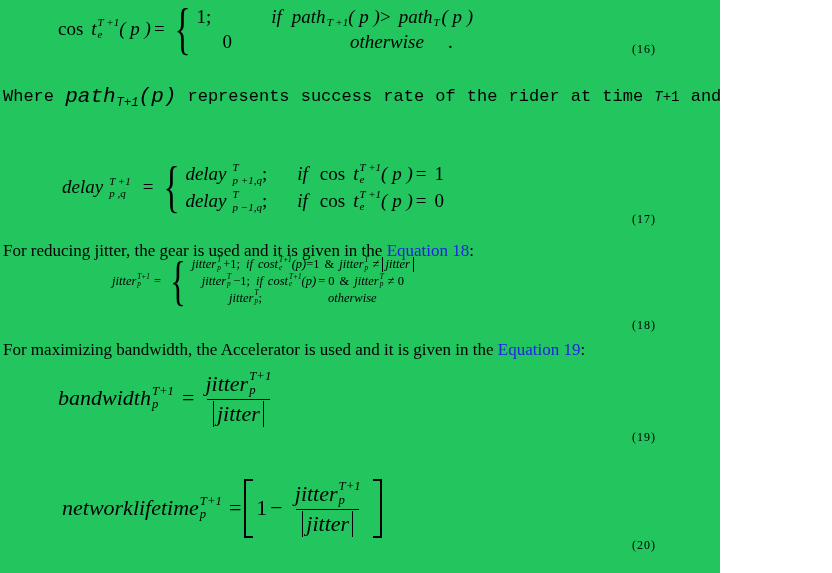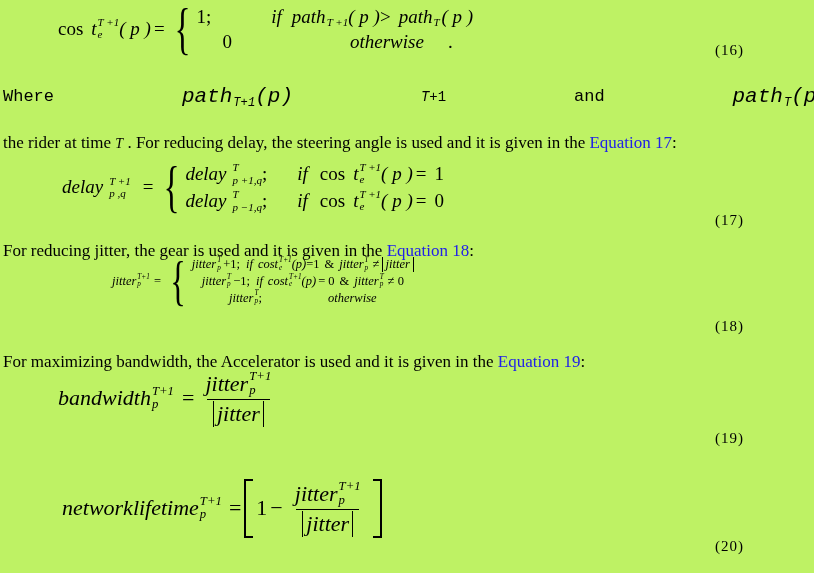--- a/index.html
+++ b/index.html
@@ -1,17 +1,17 @@
 <!DOCTYPE html>
 <html style="--link: #2121e8;"><head>
 <meta charset="utf-8">
 <style>
   html,body{margin:0;padding:0;background:#fff;}
-  #page{position:relative;width:788px;height:573px;background:#bef264;overflow:hidden;
-        font-family:"Liberation Serif",serif;color:#000;padding-left:26px;}
+  #page{position:relative;width:720px;height:573px;background:#22c55e;overflow:hidden;
+        font-family:"Liberation Serif",serif;color:#000;}
   
   .para{position:absolute;font-size:17px;line-height:30px;}
   .para .link{color:var(--link,#2121e8);cursor:pointer;}
   .ivar{font-style:italic;font-size:14px;}
   
   .mrow{display:inline-flex;align-items:center;white-space:pre;}
   .mrow span{white-space:pre;}
   .mi{display:inline-flex;align-items:center;}
   .it{font-style:italic;}
   .up{font-style:normal;}
@@ -32,31 +32,31 @@
   .b2{font-size:56px;}
   .b3{font-size:54px;}
   
   .eq{position:absolute;display:flex;align-items:center;}
   .eq-lg{font-size:19px;}
   .eq-sm{font-size:12.5px;}
   .eq-xl{font-size:22px;}
   .cases{display:flex;flex-direction:column;row-gap:2px;}
   #eq18 .cases{align-items:center;row-gap:1px;}
   .case-row{display:inline-flex;align-items:center;}
-  .eq-num{position:absolute;right:70px;font-size:15px;letter-spacing:1px;}
+  .eq-num{position:absolute;right:64px;font-size:12px;letter-spacing:1px;}
   .imath{font-size:21px;vertical-align:middle;}
   .imath-sm{font-size:14px;vertical-align:baseline;}
   
   #eq16{left:58px;top:4px;}       #num16{top:42px;}
   #para1l1{left:3px;top:82px;width:826px;text-align:justify;text-align-last:justify;font-family:Liberation Mono, monospace;}
   #para1l2{left:3px;top:128px;white-space:nowrap;}
   #eq17{left:62px;top:161px;}     #num17{top:212px;}
   #para2{left:3px;top:236px;white-space:nowrap;}
   #eq18{left:112px;top:257px;}    #num18{top:318px;}
-  #para3{left:3px;top:347px;white-space:nowrap;}
+  #para3{left:3px;top:335px;white-space:nowrap;}
   #eq19{left:58px;top:369px;}     #num19{top:430px;}
   #para4{left:3px;top:456px;white-space:nowrap;}
   #eq20{left:62px;top:479px;}     #num20{top:538px;}
 </style>
 </head>
 <body>
 
 <div id="page">
 
   <div class="eq eq-lg" id="eq16">
@@ -65,30 +65,26 @@
     <span class="cases">
       <span class="mrow case-row"><span class="mi"><span class="up">1;</span></span><span class="gap" style="width: 60px;"></span><span class="mi"><span class="it">if</span></span><span class="gap" style="width: 10px;"></span><span class="mi"><span class="it">path</span><span class="supsub"><span class="sup">&nbsp;</span><span class="sub">T +1</span></span></span><span class="mi"><span class="it">( p )</span></span><span class="mi"><span class="up">&gt;</span></span><span class="gap" style="width: 8px;"></span><span class="mi"><span class="it">path</span><span class="supsub"><span class="sup">&nbsp;</span><span class="sub">T</span></span></span><span class="gap" style="width: 2px;"></span><span class="mi"><span class="it">( p )</span></span></span>
       <span class="mrow case-row"><span class="gap" style="width: 26px;"></span><span class="mi"><span class="up">0</span></span><span class="gap" style="width: 118px;"></span><span class="mi"><span class="it">otherwise</span></span><span class="gap" style="width: 24px;"></span><span class="mi"><span class="up">.</span></span></span>
     </span>
   </div>
   <div class="eq-num" id="num16">(16)</div>
 
   <div class="para" id="para1l1">
     <span>Where</span>
     <span class="imath mrow"><span class="mi"><span class="it">path</span><span class="supsub"><span class="sup">&nbsp;</span><span class="sub">T+1</span></span></span><span class="mi"><span class="it">(p)</span></span></span>
+    <span>represents success rate of the rider at time</span>
     <span class="imath-sm mrow"><span class="mi"><span class="it">T</span></span><span class="mi"><span class="up">+1</span></span></span>
     <span>and</span>
     <span class="imath mrow"><span class="mi"><span class="it">path</span><span class="supsub"><span class="sup">&nbsp;</span><span class="sub">T</span></span></span><span class="mi"><span class="it">(p)</span></span></span>
   </div>
 
-  <div class="para" id="para1l2">
-    <span>the rider at time</span>
-    <span class="ivar">T</span><span> . For reducing delay, the steering angle is used and it is given in the</span>
-    <span class="link">Equation 17</span><span>:</span>
-  </div>
 
   <div class="eq eq-lg" id="eq17">
     <span class="mrow"><span class="mi"><span class="it">delay</span></span><span class="gap" style="width: 6px;"></span><span class="mi"><span class="it"></span><span class="stack"><span>T +1</span><span>p ,q</span></span></span><span class="gap" style="width: 12px;"></span><span class="mi"><span class="up">=</span></span></span>
     <span class="brace b2">{</span>
     <span class="cases">
       <span class="mrow case-row"><span class="mi"><span class="it">delay</span></span><span class="gap" style="width: 6px;"></span><span class="mi"><span class="it"></span><span class="stack"><span>T</span><span>p +1,q</span></span></span><span class="mi"><span class="up">;</span></span><span class="gap" style="width: 30px;"></span><span class="mi"><span class="it">if</span></span><span class="gap" style="width: 12px;"></span><span class="mi"><span class="up">cos</span></span><span class="gap" style="width: 8px;"></span><span class="mi"><span class="it">t</span><span class="supsub"><span class="sup">T +1</span><span class="sub">e</span></span></span><span class="mi"><span class="it">( p )</span></span><span class="gap" style="width: 3px;"></span><span class="mi"><span class="up">=</span></span><span class="gap" style="width: 8px;"></span><span class="mi"><span class="up">1</span></span></span>
       <span class="mrow case-row"><span class="mi"><span class="it">delay</span></span><span class="gap" style="width: 6px;"></span><span class="mi"><span class="it"></span><span class="stack"><span>T</span><span>p −1,q</span></span></span><span class="mi"><span class="up">;</span></span><span class="gap" style="width: 30px;"></span><span class="mi"><span class="it">if</span></span><span class="gap" style="width: 12px;"></span><span class="mi"><span class="up">cos</span></span><span class="gap" style="width: 8px;"></span><span class="mi"><span class="it">t</span><span class="supsub"><span class="sup">T +1</span><span class="sub">e</span></span></span><span class="mi"><span class="it">( p )</span></span><span class="gap" style="width: 3px;"></span><span class="mi"><span class="up">=</span></span><span class="gap" style="width: 8px;"></span><span class="mi"><span class="up">0</span></span></span>
     </span>
   </div>
   <div class="eq-num" id="num17">(17)</div>

